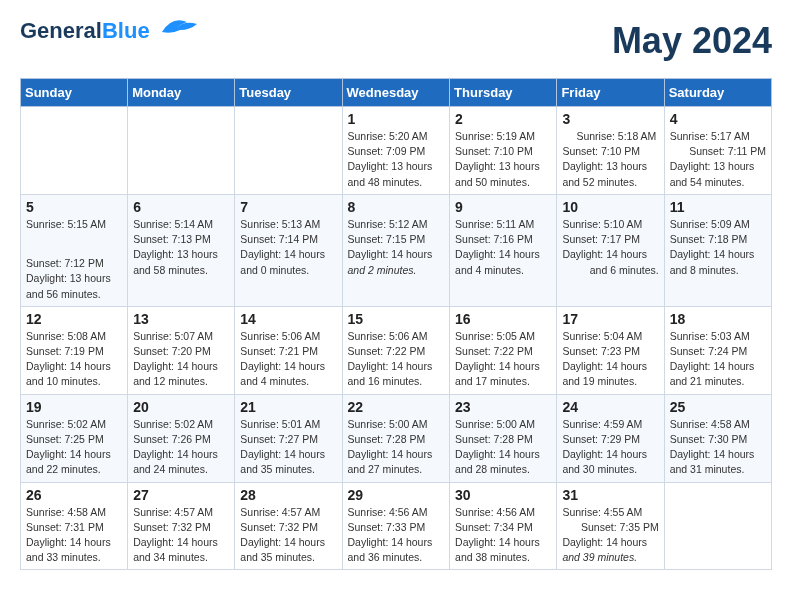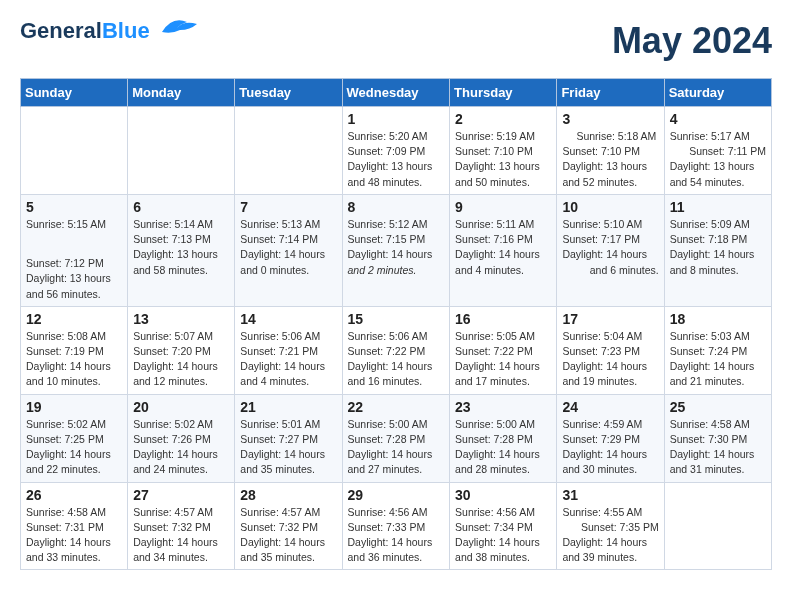--- a/index.html
+++ b/index.html
@@ -396,19 +396,19 @@
             <span style="display: block; font-weight: normal;">Daylight: 14 hours</span>
             <span style="display: block;">and 38 minutes.</span>
           </div>
         </td>
         <td>
           <span class="day-num">31</span>
           <div class="day-info">
             <span style="display: block;">Sunrise: 4:55 AM</span>
             <span style="display: block; text-align: right;">Sunset: 7:35 PM</span>
             <span style="display: block; font-weight: normal;">Daylight: 14 hours</span>
-            <span style="display: block;">and 39 minutes.</span>
+            <span style="display: block; font-style: italic;">and 39 minutes.</span>
           </div>
         </td>
         <td class="empty-cell"></td>
       </tr>
     </tbody>
 </table>
 
 </body></html>

